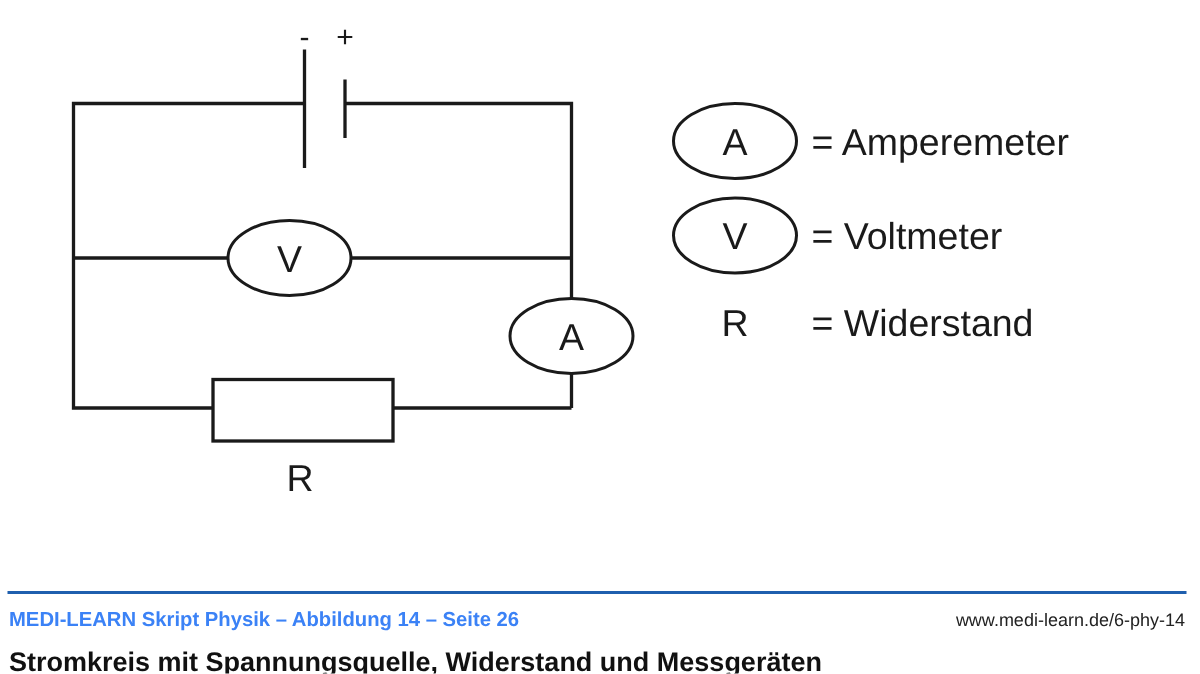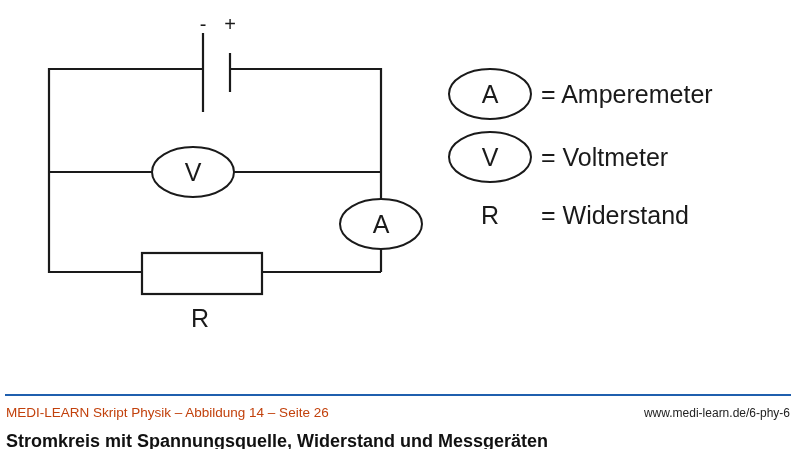--- a/index.html
+++ b/index.html
@@ -5,21 +5,21 @@
   html, body { margin: 0; padding: 0; background: #ffffff; }
   body { width: 800px; height: 449px; position: relative; overflow: hidden;
          font-family: "Liberation Sans", sans-serif; color: #1a1a1a; }
   #diagram { position: absolute; left: 0; top: 0; width: 800px; height: 380px; }
   .wire { stroke: #1a1a1a; stroke-width: 2.2; fill: none; }
   .ellipse { stroke: #1a1a1a; stroke-width: 2; fill: #ffffff; }
   .sym { font-family: "Liberation Sans", sans-serif; font-size: 25px; fill: #1a1a1a; }
   .legend-text { font-family: "Liberation Sans", sans-serif; font-size: 25px; fill: #1a1a1a; }
   .polarity { font-family: "Liberation Sans", sans-serif; font-size: 20px; fill: #1a1a1a; }
   .rule { position: absolute; left: 5px; top: 394px; width: 786px; height: 2px; background: #1f5fae; }
-  .footer-title { position: absolute; left: 6px; top: 405px; font-size: 13.5px; font-weight: normal; color: #c2410c; }
+  .footer-title { position: absolute; left: 6px; top: 405px; font-size: 13.5px; font-weight: bold; color: #3b82f6; }
   .footer-sub { position: absolute; left: 6px; top: 431px; font-size: 18px; font-weight: bold; color: #111; }
   .footer-url { position: absolute; right: 10px; top: 406px; font-size: 12px; color: #222; }
 </style>
 </head>
 <body>
 
 <svg id="diagram" viewBox="0 0 800 380" xmlns="http://www.w3.org/2000/svg">
 
   <g>
     <polyline class="wire" points="203,69 49,69 49,272 142,272"></polyline>
@@ -66,13 +66,13 @@
     <g>
       <text class="sym" x="490" y="224" text-anchor="middle">R</text>
       <text class="legend-text" x="541" y="224">= Widerstand</text>
     </g>
   </g>
 </svg>
 
 <div class="rule" style="background: rgb(31, 95, 174);"></div>
 <div class="footer-title">MEDI-LEARN Skript Physik – Abbildung 14 – Seite 26</div>
 <div class="footer-sub">Stromkreis mit Spannungsquelle, Widerstand und Messgeräten</div>
-<div class="footer-url">www.medi-learn.de/6-phy-6</div>
+<div class="footer-url">www.medi-learn.de/6-phy-14</div>
 
 </body></html>

